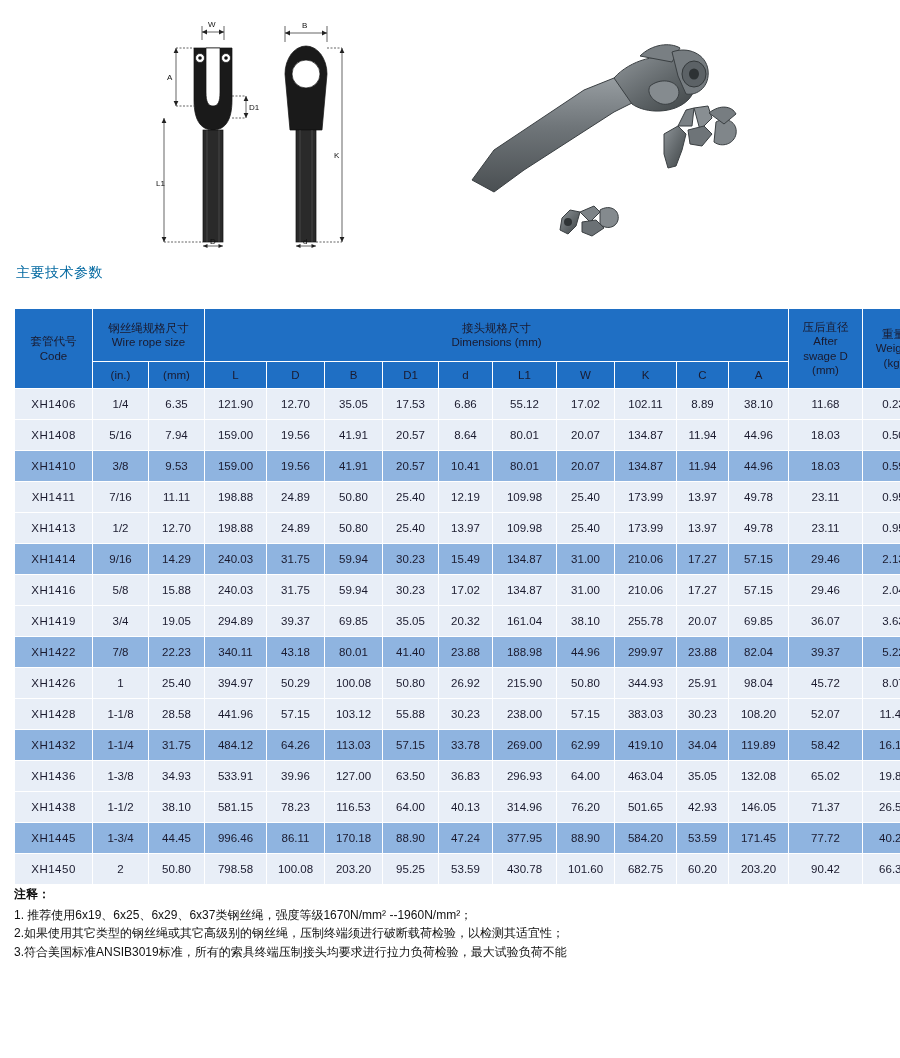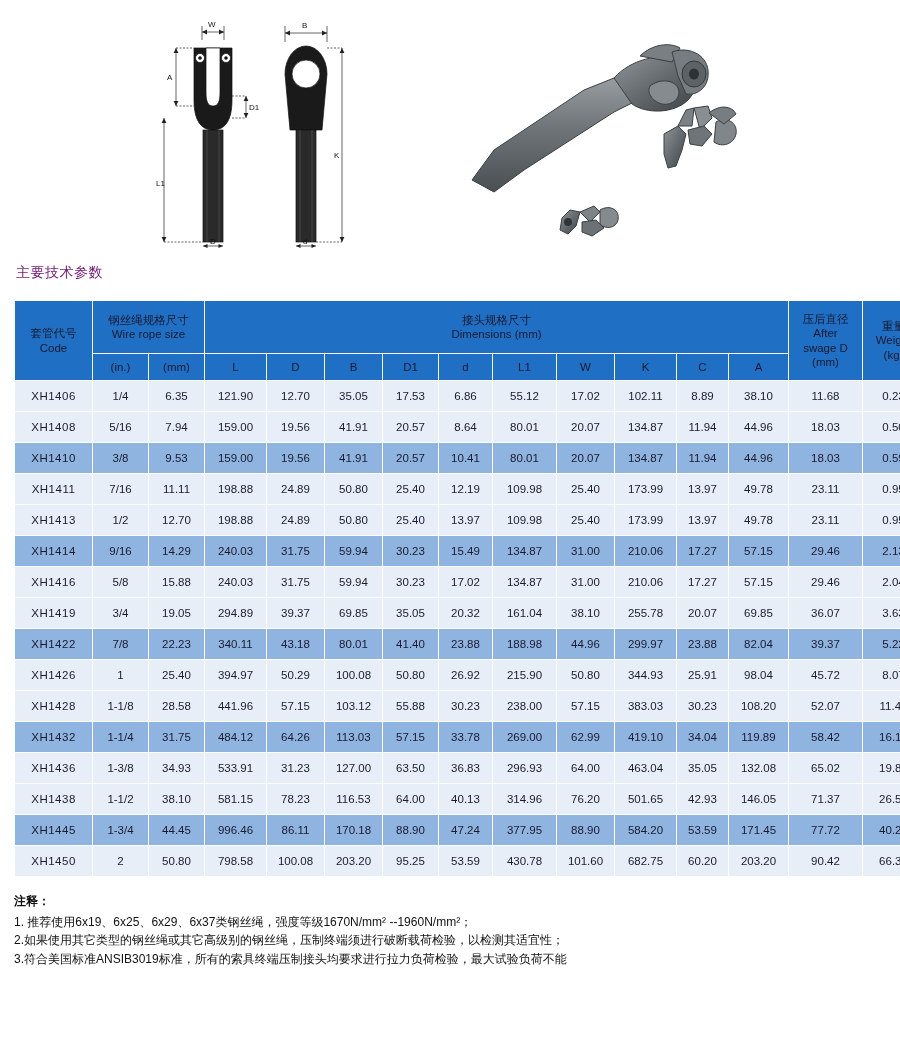--- a/index.html
+++ b/index.html
@@ -41,22 +41,22 @@
     left: 450px;
     top: 30px;
     width: 300px;
     height: 210px;
   }
   .photo-right svg, .drawing-left svg { display: block; }
 
   
   .section-title {
     font-size: 14px;
-    color: #701a75;
-    margin: 6px 0 18px 2px;
+    color: #0369a1;
+    margin: 6px 0 26px 2px;
     letter-spacing: 0.5px;
   }
 
   
   table.spec {
     border-collapse: collapse;
     width: 872px;
     table-layout: fixed;
   }
   table.spec th, table.spec td {
@@ -76,21 +76,21 @@
     font-size: 12px;
   }
   thead th.tall { height: 52px; }
   thead th.sub { height: 26px; font-size: 11.5px; }
   tbody tr.odd td { background: #e8eef7; }
   tbody tr.even td { background: #8fb4e0; }
   tbody td.code { font-size: 11.5px; letter-spacing: 0.5px; }
 
   
   .notes {
-    margin-top: 15px;
+    margin-top: 0;
     font-size: 12px;
     color: #111;
     line-height: 1.55;
   }
   .notes .nt-title {
     font-weight: bold;
     margin-bottom: 2px;
   }
   .notes p { margin: 0; }
   .notes .indent { padding-left: 14px; }
@@ -488,21 +488,21 @@
         <td>34.04</td>
         <td>119.89</td>
         <td>58.42</td>
         <td>16.15</td>
       </tr>
       <tr class="odd">
         <td class="code">XH1436</td>
         <td>1-3/8</td>
         <td>34.93</td>
         <td>533.91</td>
-        <td>31.23</td>
+        <td>39.96</td>
         <td>127.00</td>
         <td>63.50</td>
         <td>36.83</td>
         <td>296.93</td>
         <td>64.00</td>
         <td>463.04</td>
         <td>35.05</td>
         <td>132.08</td>
         <td>65.02</td>
         <td>19.87</td>

